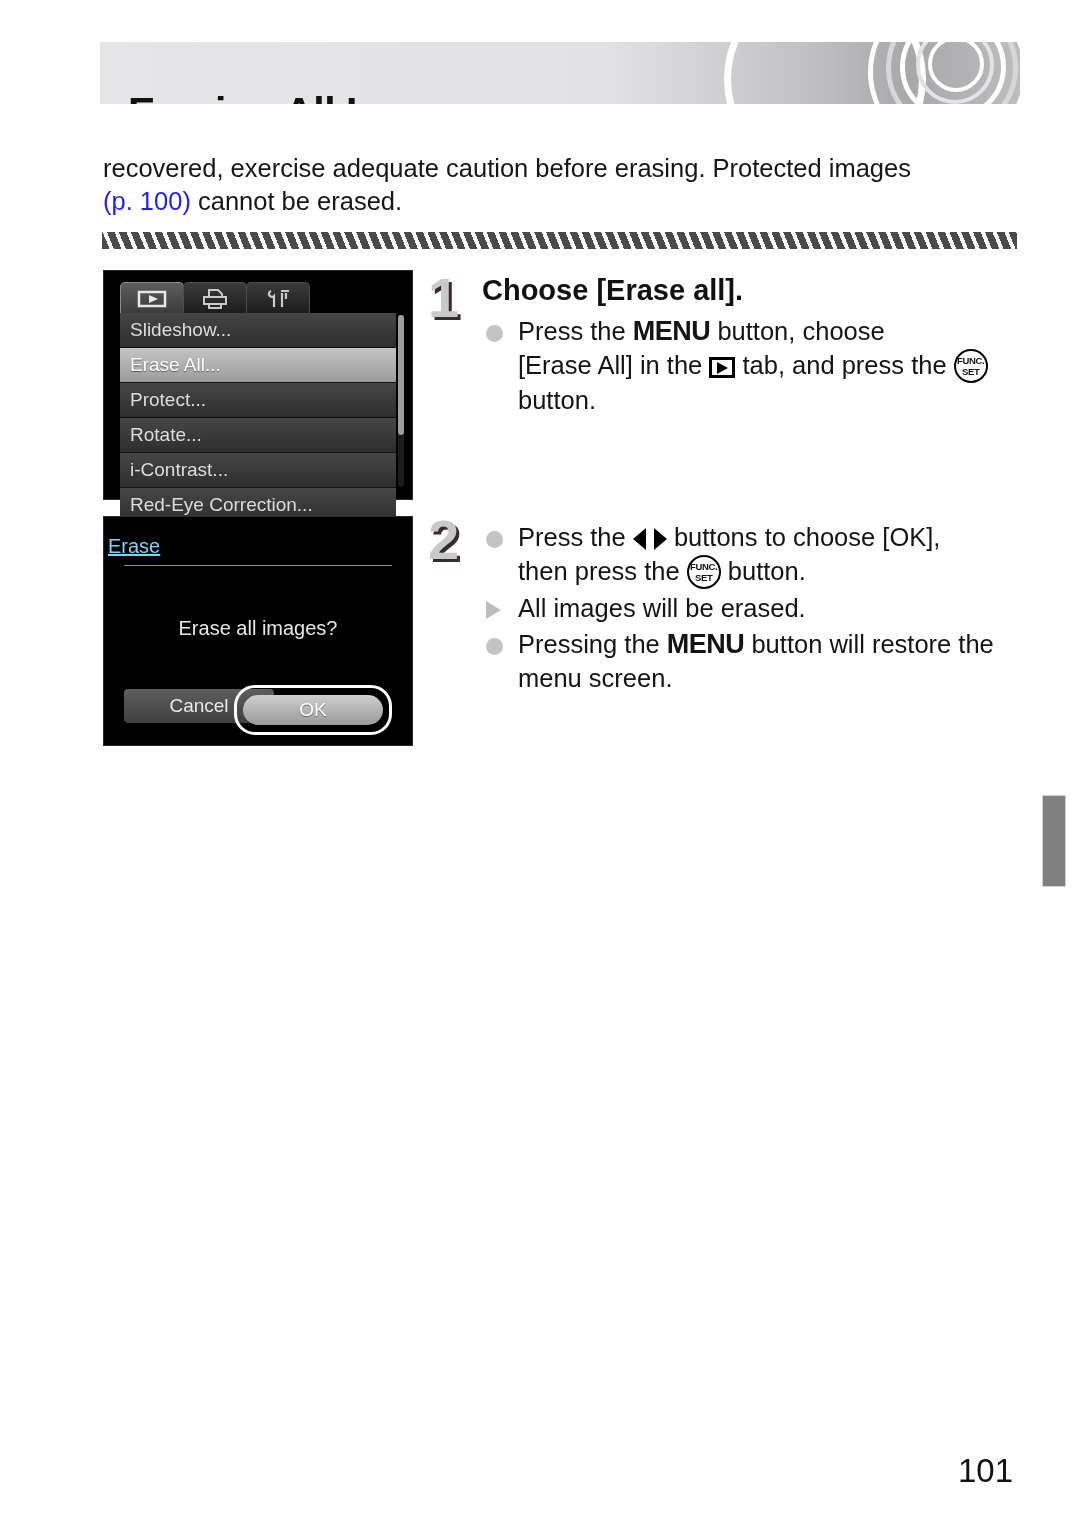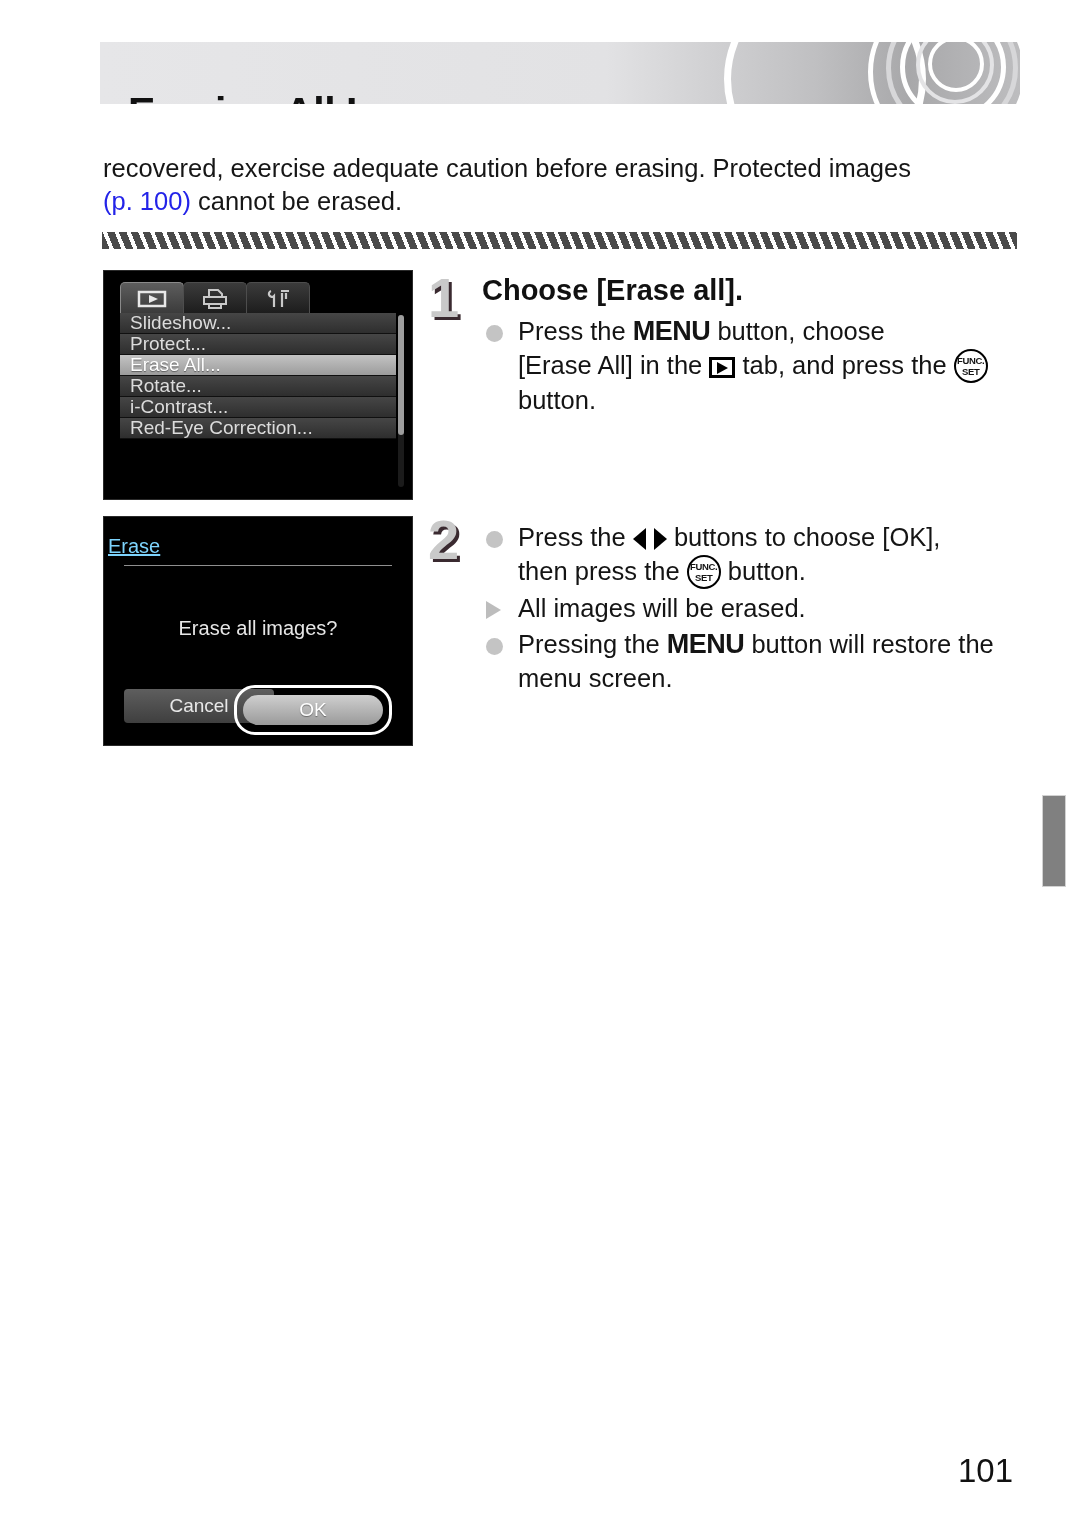--- a/index.html
+++ b/index.html
@@ -120,21 +120,21 @@
   }
   .tab svg { display: block; }
 
   
   .menu-list {
     position: absolute;
     left: 16px; top: 42px;
     width: 276px;
   }
   .menu-item {
-    height: 21px;
+    height: 35px;
     background: linear-gradient(to bottom, #464646, #2e2e2e);
     border-bottom: 1px solid #101010;
     color: #dcdcdc;
     font-size: 19px;
     display: flex;
     align-items: center;
     padding-left: 10px;
     box-sizing: border-box;
     white-space: nowrap;
   }
@@ -383,22 +383,22 @@
     <div class="tab">
       <svg width="30" height="22" viewBox="0 0 30 22">
         <path d="M8 3 a3 3 0 1 0 3 5 l0 11" fill="none" stroke="#c9c9c9" stroke-width="2.2"></path>
         <path d="M18 3 h8 M19 5 v14 M23 5 v6" fill="none" stroke="#c9c9c9" stroke-width="2.2"></path>
       </svg>
     </div>
   </div>
 
   <div class="menu-list">
     <div class="menu-item">Slideshow...</div>
+    <div class="menu-item selected">Erase All...</div>
     <div class="menu-item">Protect...</div>
-    <div class="menu-item selected">Erase All...</div>
     <div class="menu-item">Rotate...</div>
     <div class="menu-item">i-Contrast...</div>
     <div class="menu-item">Red-Eye Correction...</div>
   </div>
 
   <div class="menu-scroll">
     <div class="thumb"></div>
   </div>
 </div>
 

